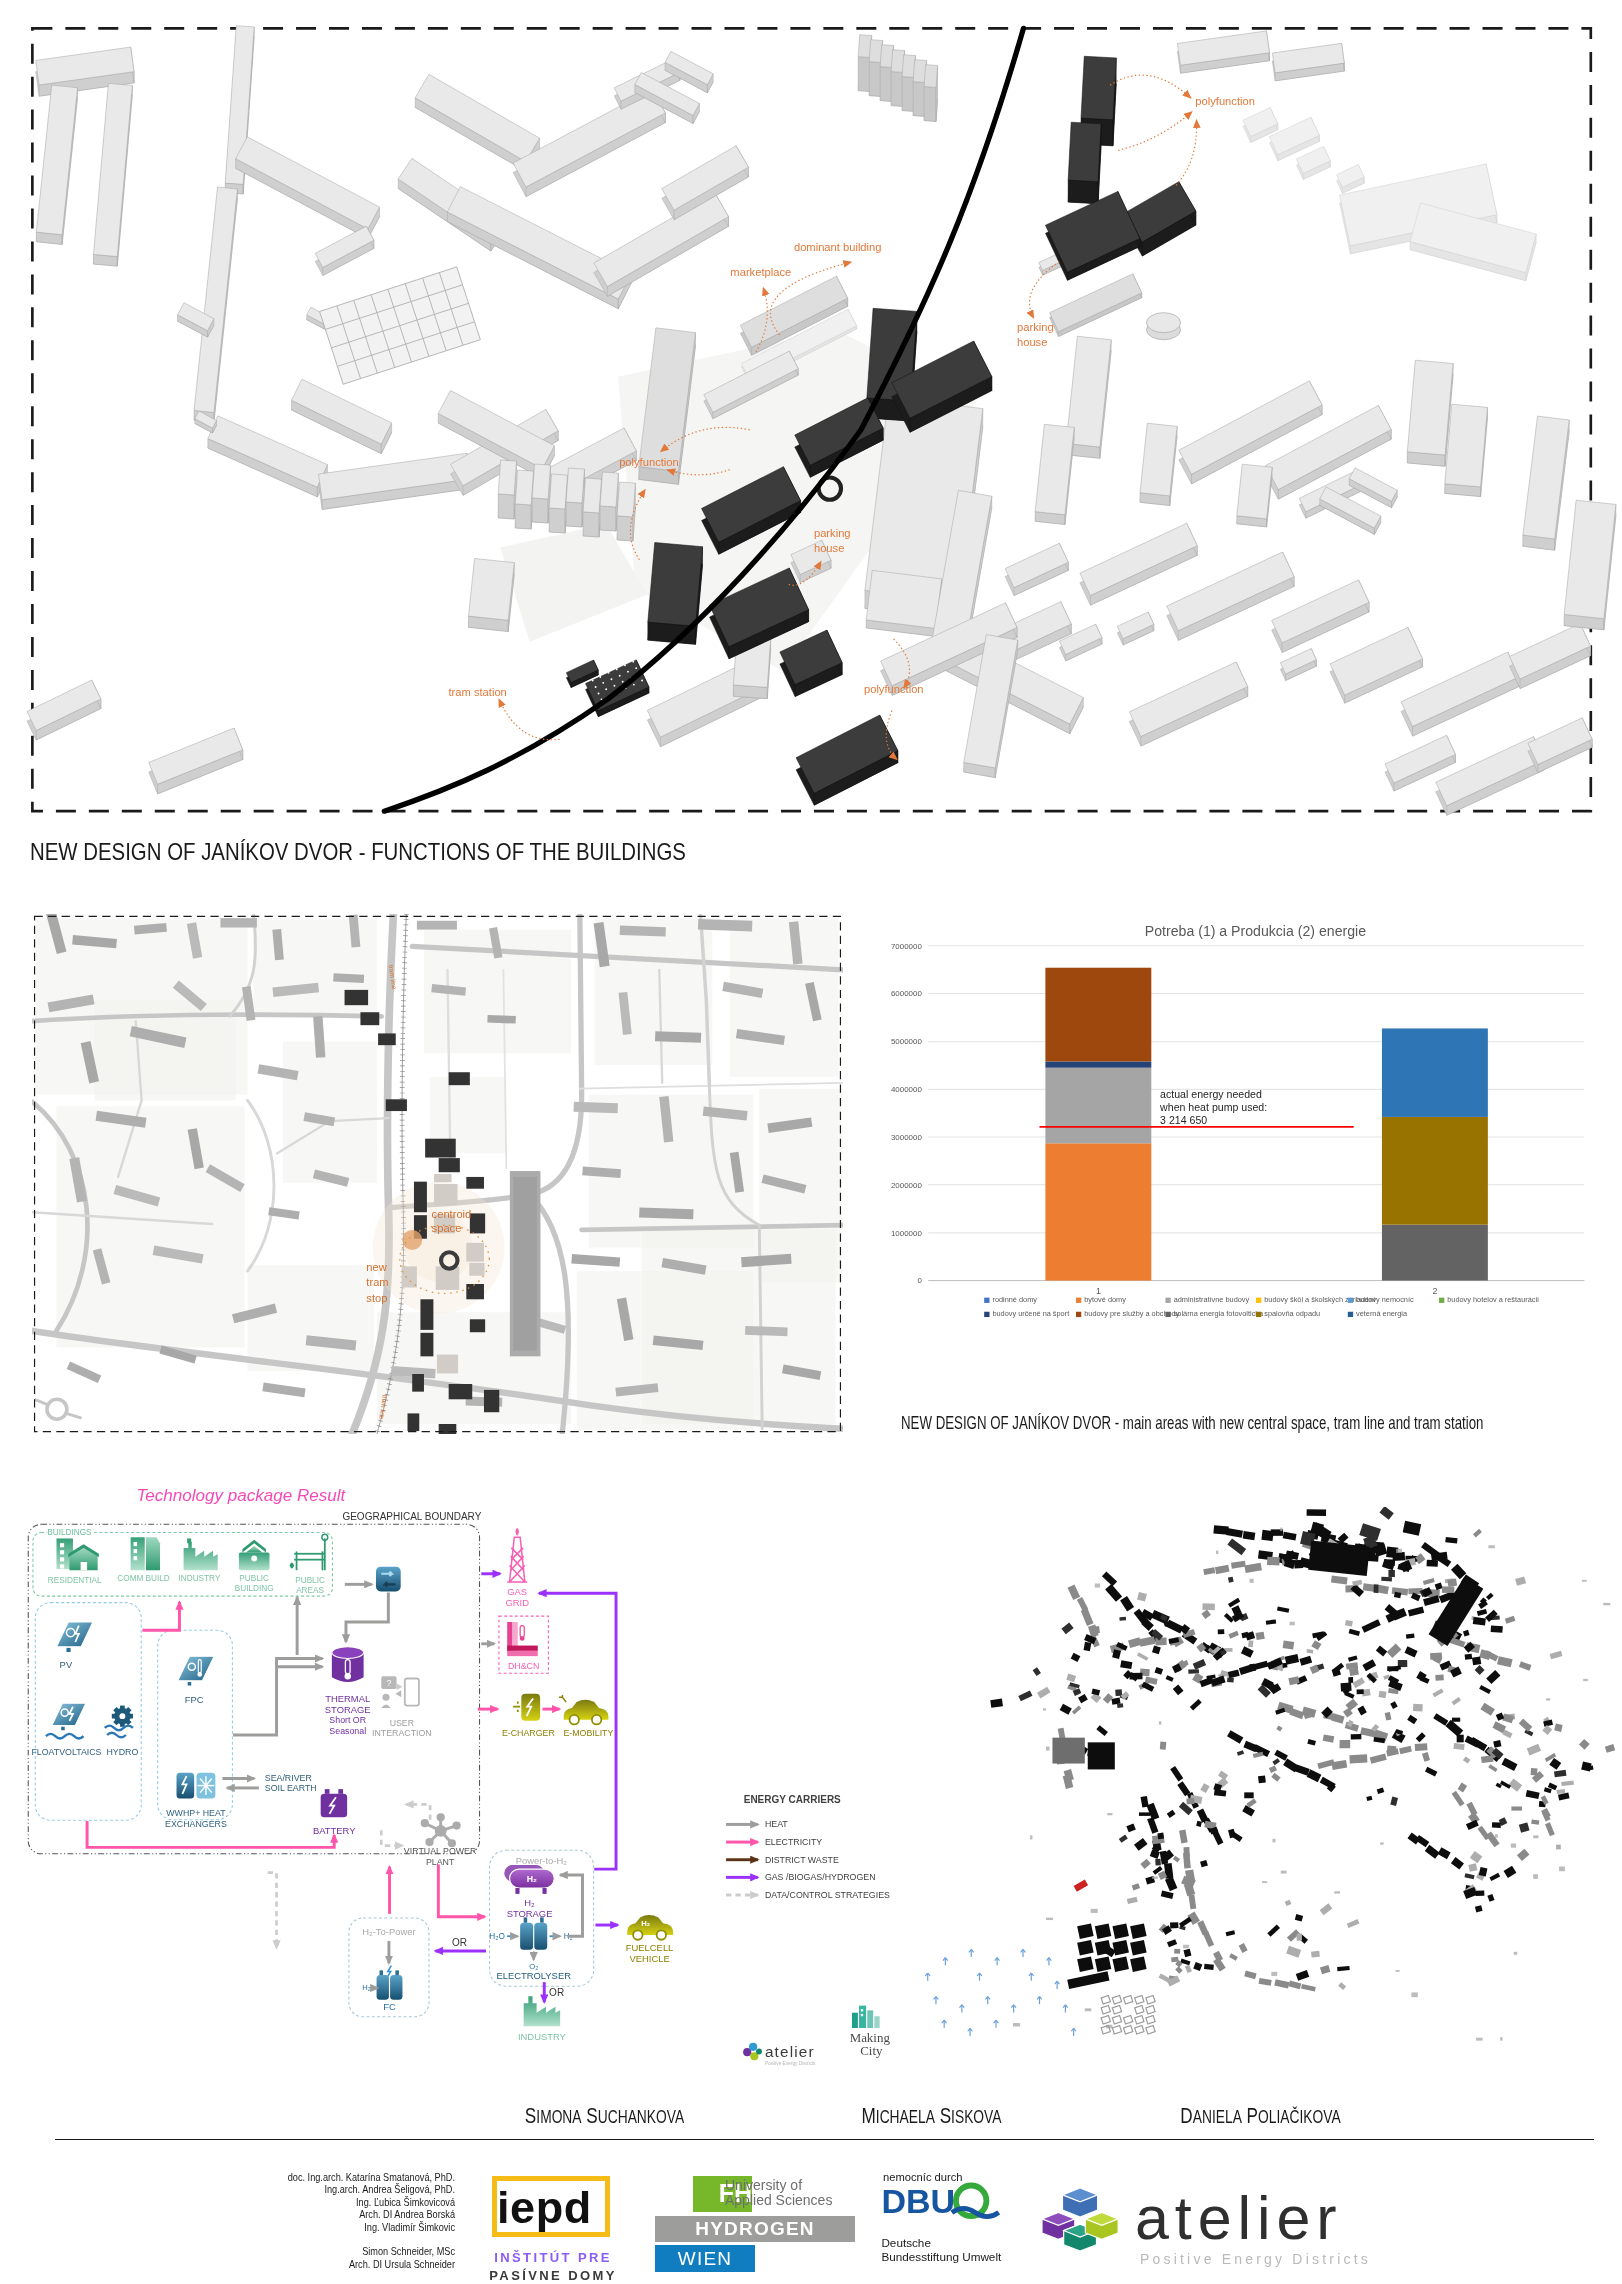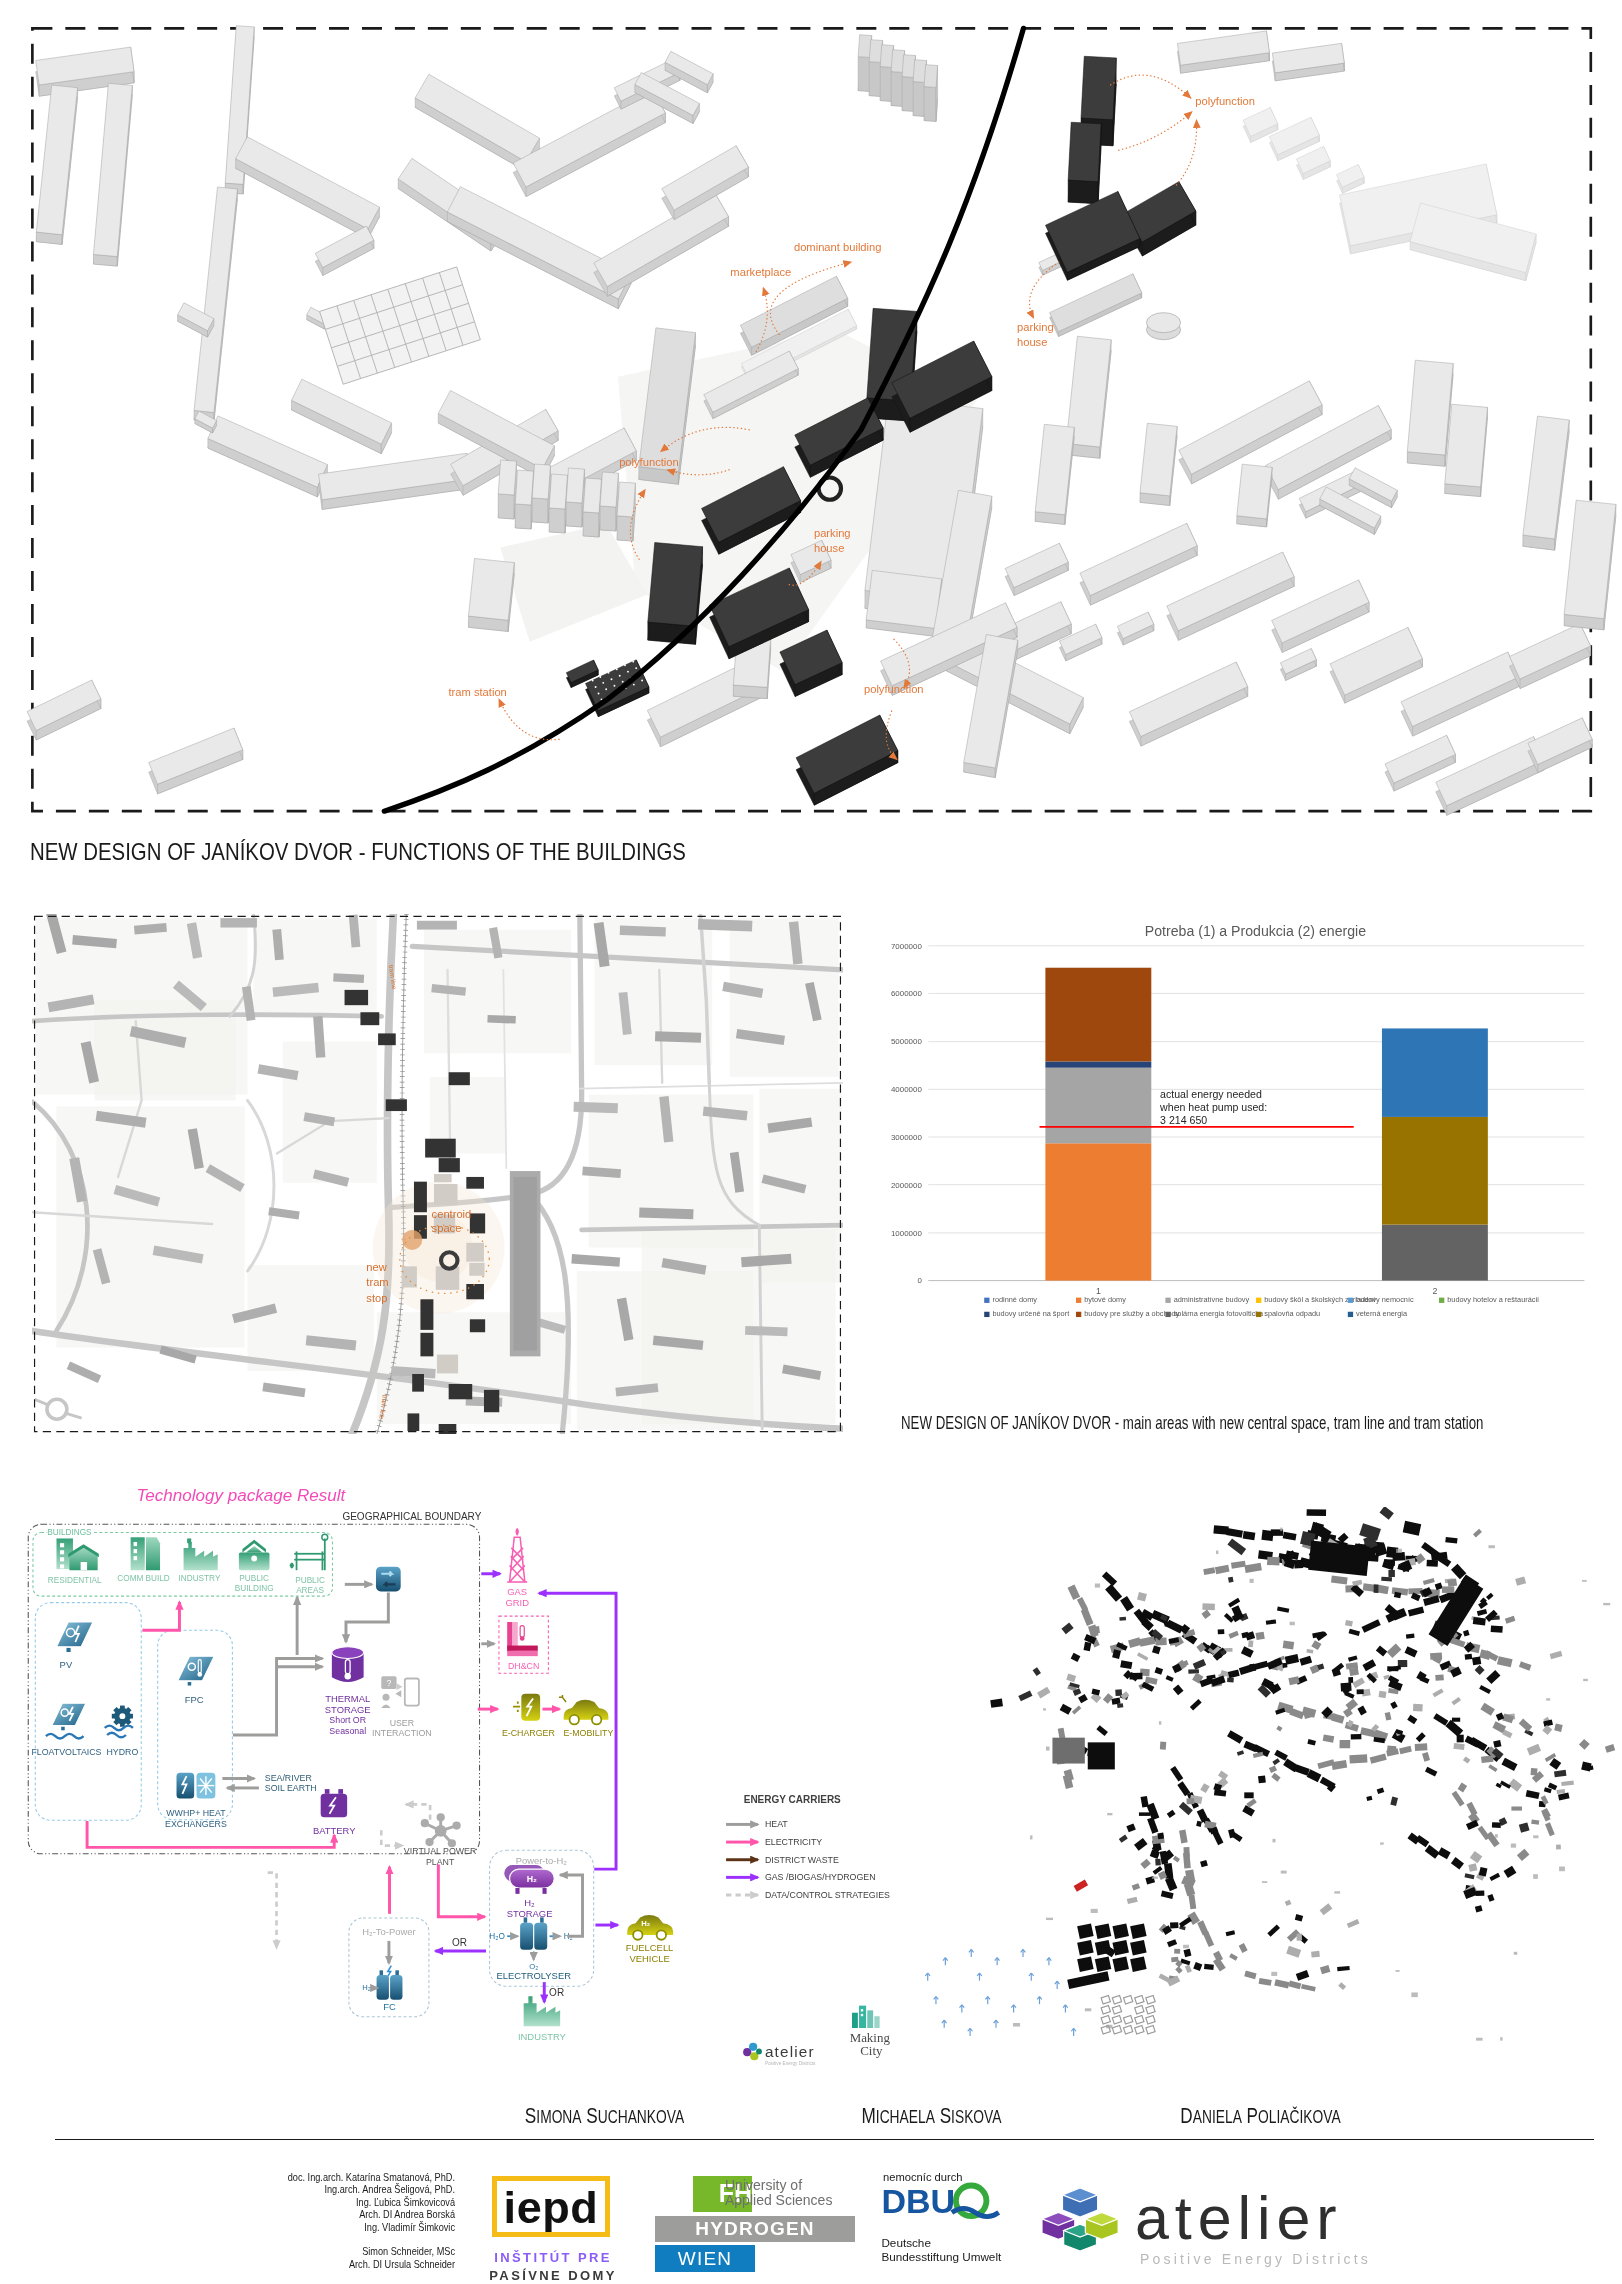--- a/index.html
+++ b/index.html
@@ -2182,21 +2182,21 @@
 
 <div style="position:absolute;left:231px;top:2171px;width:224px;text-align:right;font-size:11.2px;line-height:12.4px;color:#1a1a1a;transform:scaleX(0.82);transform-origin:right top">
 doc. Ing.arch. Katarína Smatanová, PhD.<br>
 Ing.arch. Andrea Šeligová, PhD.<br>
 Ing. Ľubica Šimkovicová<br>
 Arch. DI Andrea Borská<br>
 Ing. Vladimír Šimkovic<br><br>
 Simon Schneider, MSc<br>
 Arch. DI Ursula Schneider</div>
 
-<div style="position:absolute;left:492px;top:2176px;width:118px;height:61px;border:5.3px solid #f5bc18;text-align:center">
+<div style="position:absolute;left:492px;top:2176px;width:118px;height:61px;border:5.3px solid #f5bc18;">
 <span style="font-size:45px;font-weight:bold;color:#111;letter-spacing:0.6px;line-height:54px">iepd</span></div>
 <div style="position:absolute;left:487px;top:2250px;width:132px;text-align:center;font-size:13px;font-weight:bold;color:#8b5cf6;letter-spacing:2.4px">INŠTITÚT&nbsp;PRE</div>
 <div style="position:absolute;left:487px;top:2268px;width:132px;text-align:center;font-size:13px;font-weight:bold;color:#3a3a3a;letter-spacing:2.4px">PASÍVNE&nbsp;DOMY</div>
 
 <div style="position:absolute;left:693px;top:2176px;width:59px;height:36px;background:#76b82a;color:#fff;font-size:25px;font-weight:bold;text-align:right;padding-left:22px;line-height:34px">FH</div>
 <div style="position:absolute;left:725px;top:2178px;font-size:14px;color:#6f6f6e;line-height:14.7px">University of<br>Applied Sciences</div>
 <div style="position:absolute;left:655px;top:2216px;width:200px;height:26px;background:#9d9d9c;color:#fff;font-size:19px;font-weight:bold;text-align:center;line-height:26px;letter-spacing:1.2px">HYDROGEN</div>
 <div style="position:absolute;left:655px;top:2245px;width:100px;height:27px;background:#0f7dbf;color:#fff;font-size:19px;font-weight:normal;text-align:center;line-height:27px;letter-spacing:1.2px">WIEN</div>
 
 <div style="position:absolute;left:883px;top:2171px;font-size:11.2px;color:#1a1a1a">nemocníc durch</div>

